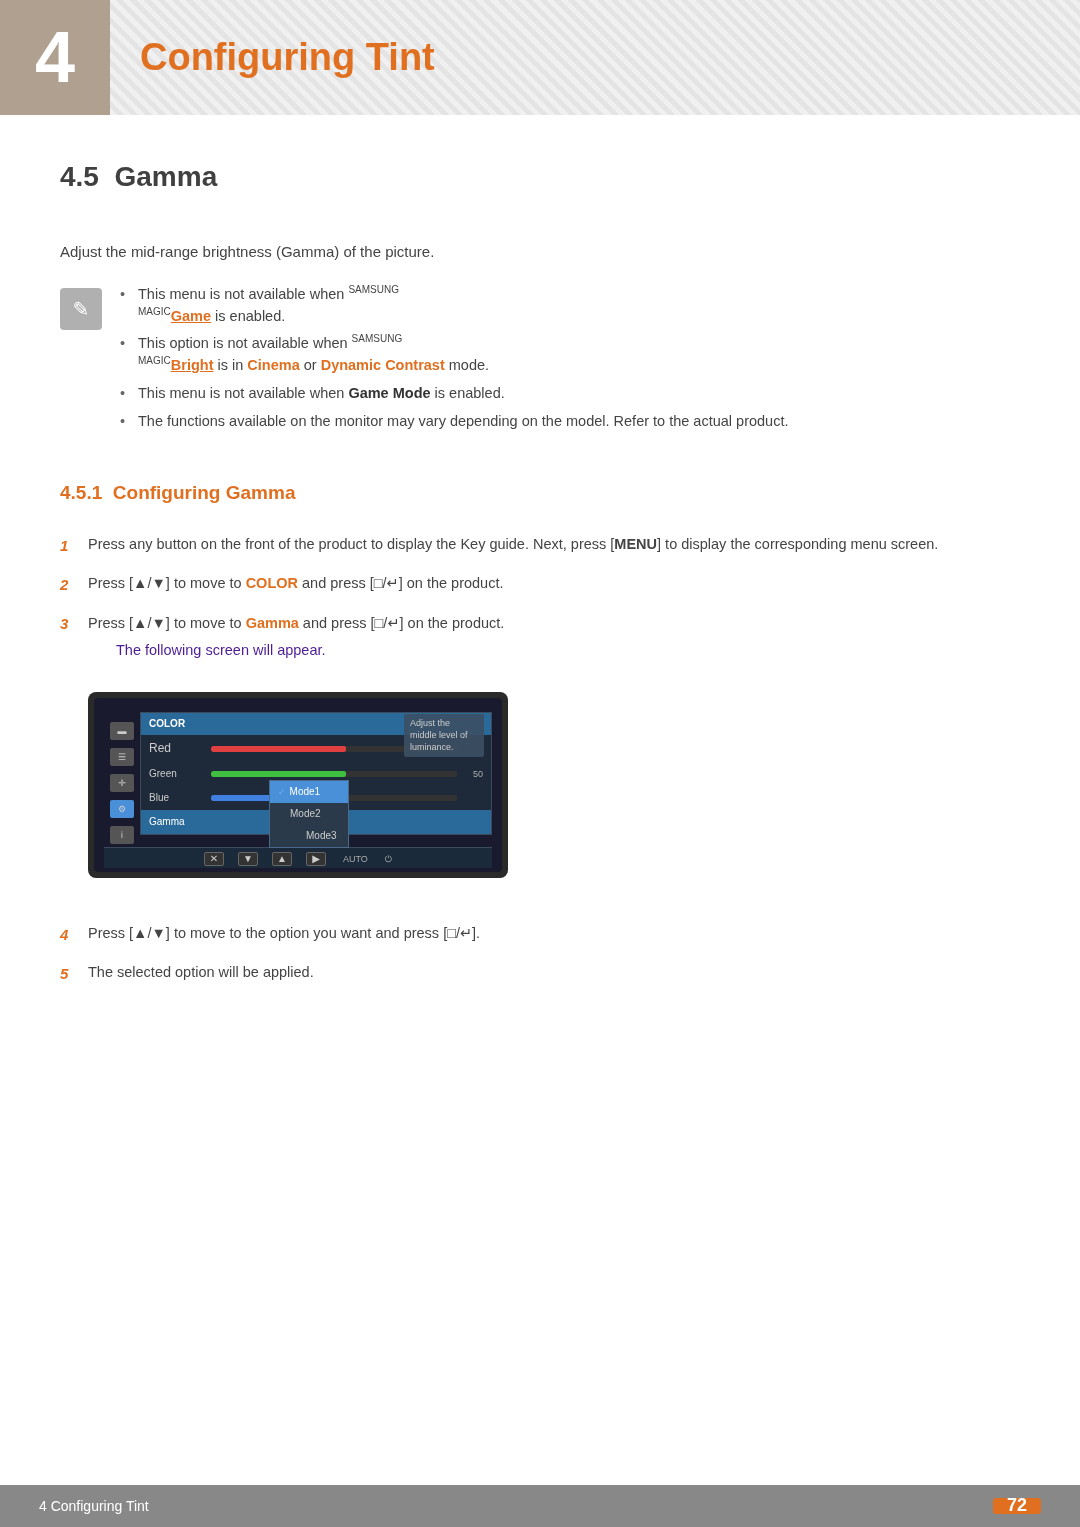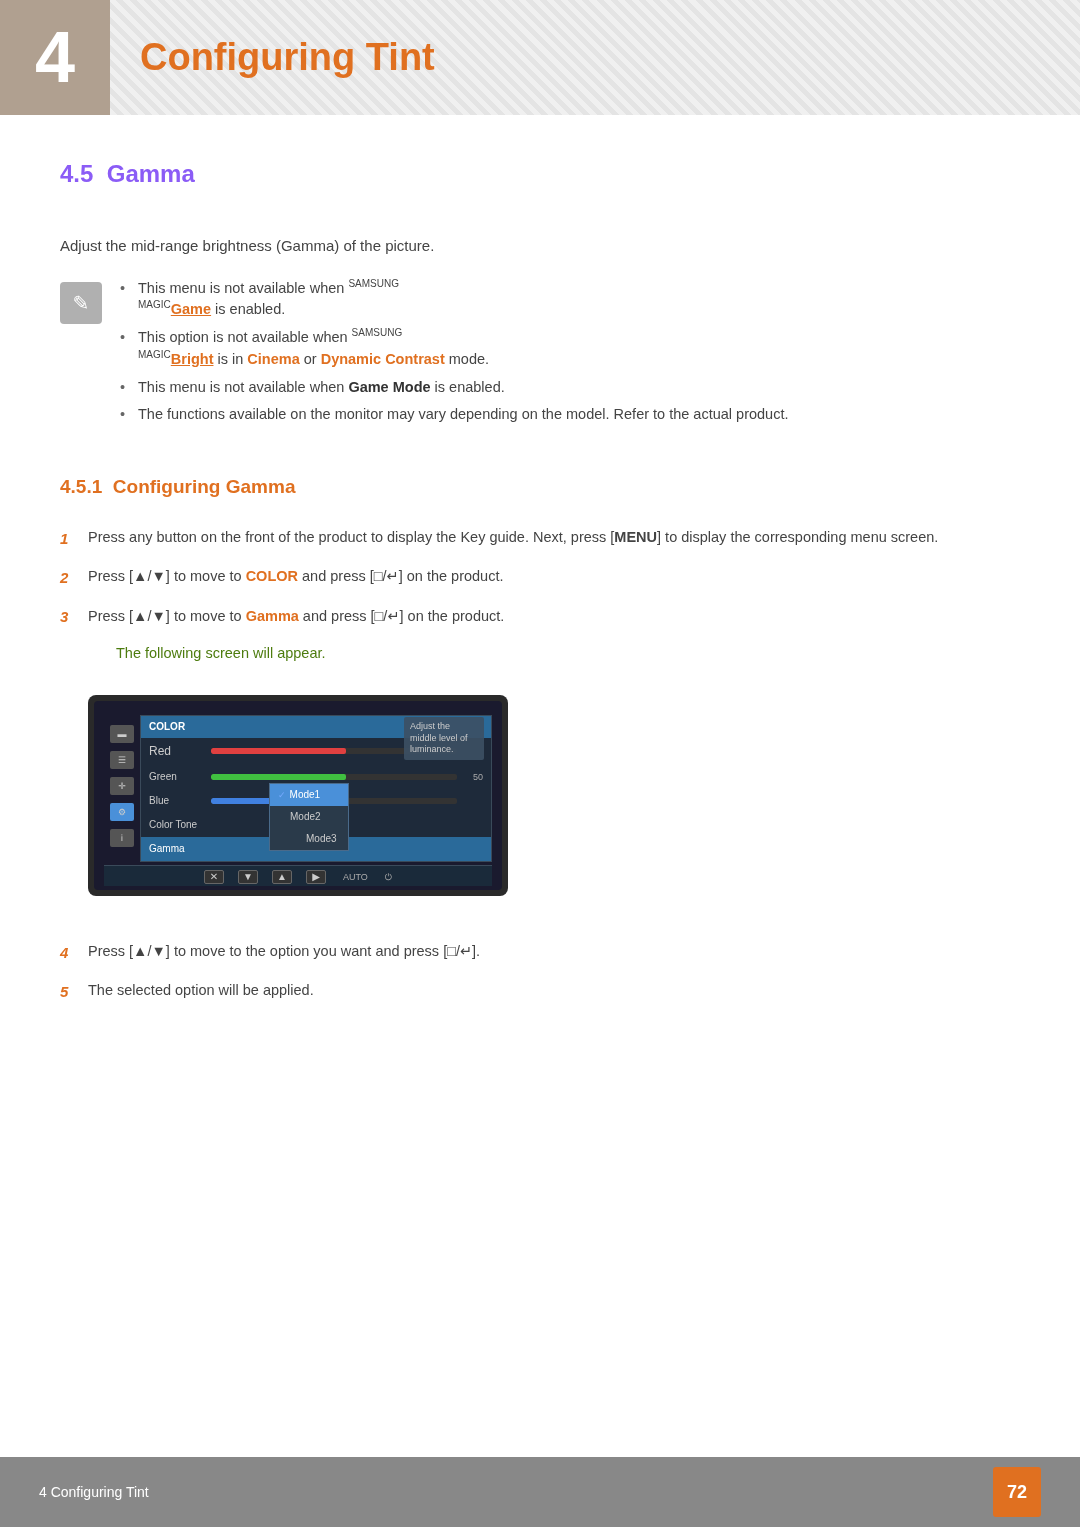--- a/index.html
+++ b/index.html
@@ -55,23 +55,23 @@
       display: flex;
       align-items: center;
     }
 
     .content {
       padding: 0 60px 60px 60px;
     }
 
     
     .section-title {
-      font-size: 24px;
-      font-weight: bold;
-      color: #8b5cf6;
+      font-size: 28px;
+      font-weight: bold;
+      color: #404040;
       margin-bottom: 30px;
       padding-bottom: 10px;
     }
 
     .section-intro {
       font-size: 15px;
       color: #444;
       margin-bottom: 20px;
     }
 
@@ -175,22 +175,22 @@
       margin-top: 32px;
     }
     .color-highlight {
       font-weight: bold;
       color: #e07020;
     }
 
     .sub-note {
       margin-left: 28px;
       font-size: 14.5px;
-      color: #4d7c0f;
-      margin-top: 13px;
+      color: #4c1d95;
+      margin-top: 4px;
       margin-bottom: 14px;
     }
 
     
     .screen-container {
       display: flex;
       justify-content: center;
       margin: 30px 0 30px 0;
     }
 
@@ -380,21 +380,21 @@
     }
     .footer-text {
       font-size: 14px;
     }
     .footer-page {
       background: #e07020;
       color: #fff;
       font-size: 18px;
       font-weight: bold;
       width: 48px;
-      height: 50px;
+      height: 16px;
       display: flex;
       align-items: center;
       justify-content: center;
       border-radius: 3px;
     }
 
     .osd-row-wrap {
       display: flex;
       align-items: flex-start;
     }
@@ -509,23 +509,20 @@
                     </div>
 
                     <div class="osd-menu-row">
                       <span style="min-width:52px; font-size:10px;">Blue</span>
                       <div class="osd-bar-container">
                         <div class="osd-bar-fill-blue" style="width:55%;"></div>
                       </div>
                       <span class="osd-value"></span>
                     </div>
 
-                    <div class="osd-menu-row">
-                      <span style="min-width:52px; font-size:10px;">Color Tone</span>
-                    </div>
 
                     <div class="osd-menu-row selected">
                       <span style="min-width:52px; font-size:10px;">Gamma</span>
                     </div>
                   </div>
 
                   <div class="osd-submenu" style="position:absolute; left:125px; top:72px; z-index:10;">
                     <div class="osd-submenu-row active">
                       <span class="check-mark">✓</span>
                       <span>Mode1</span>

